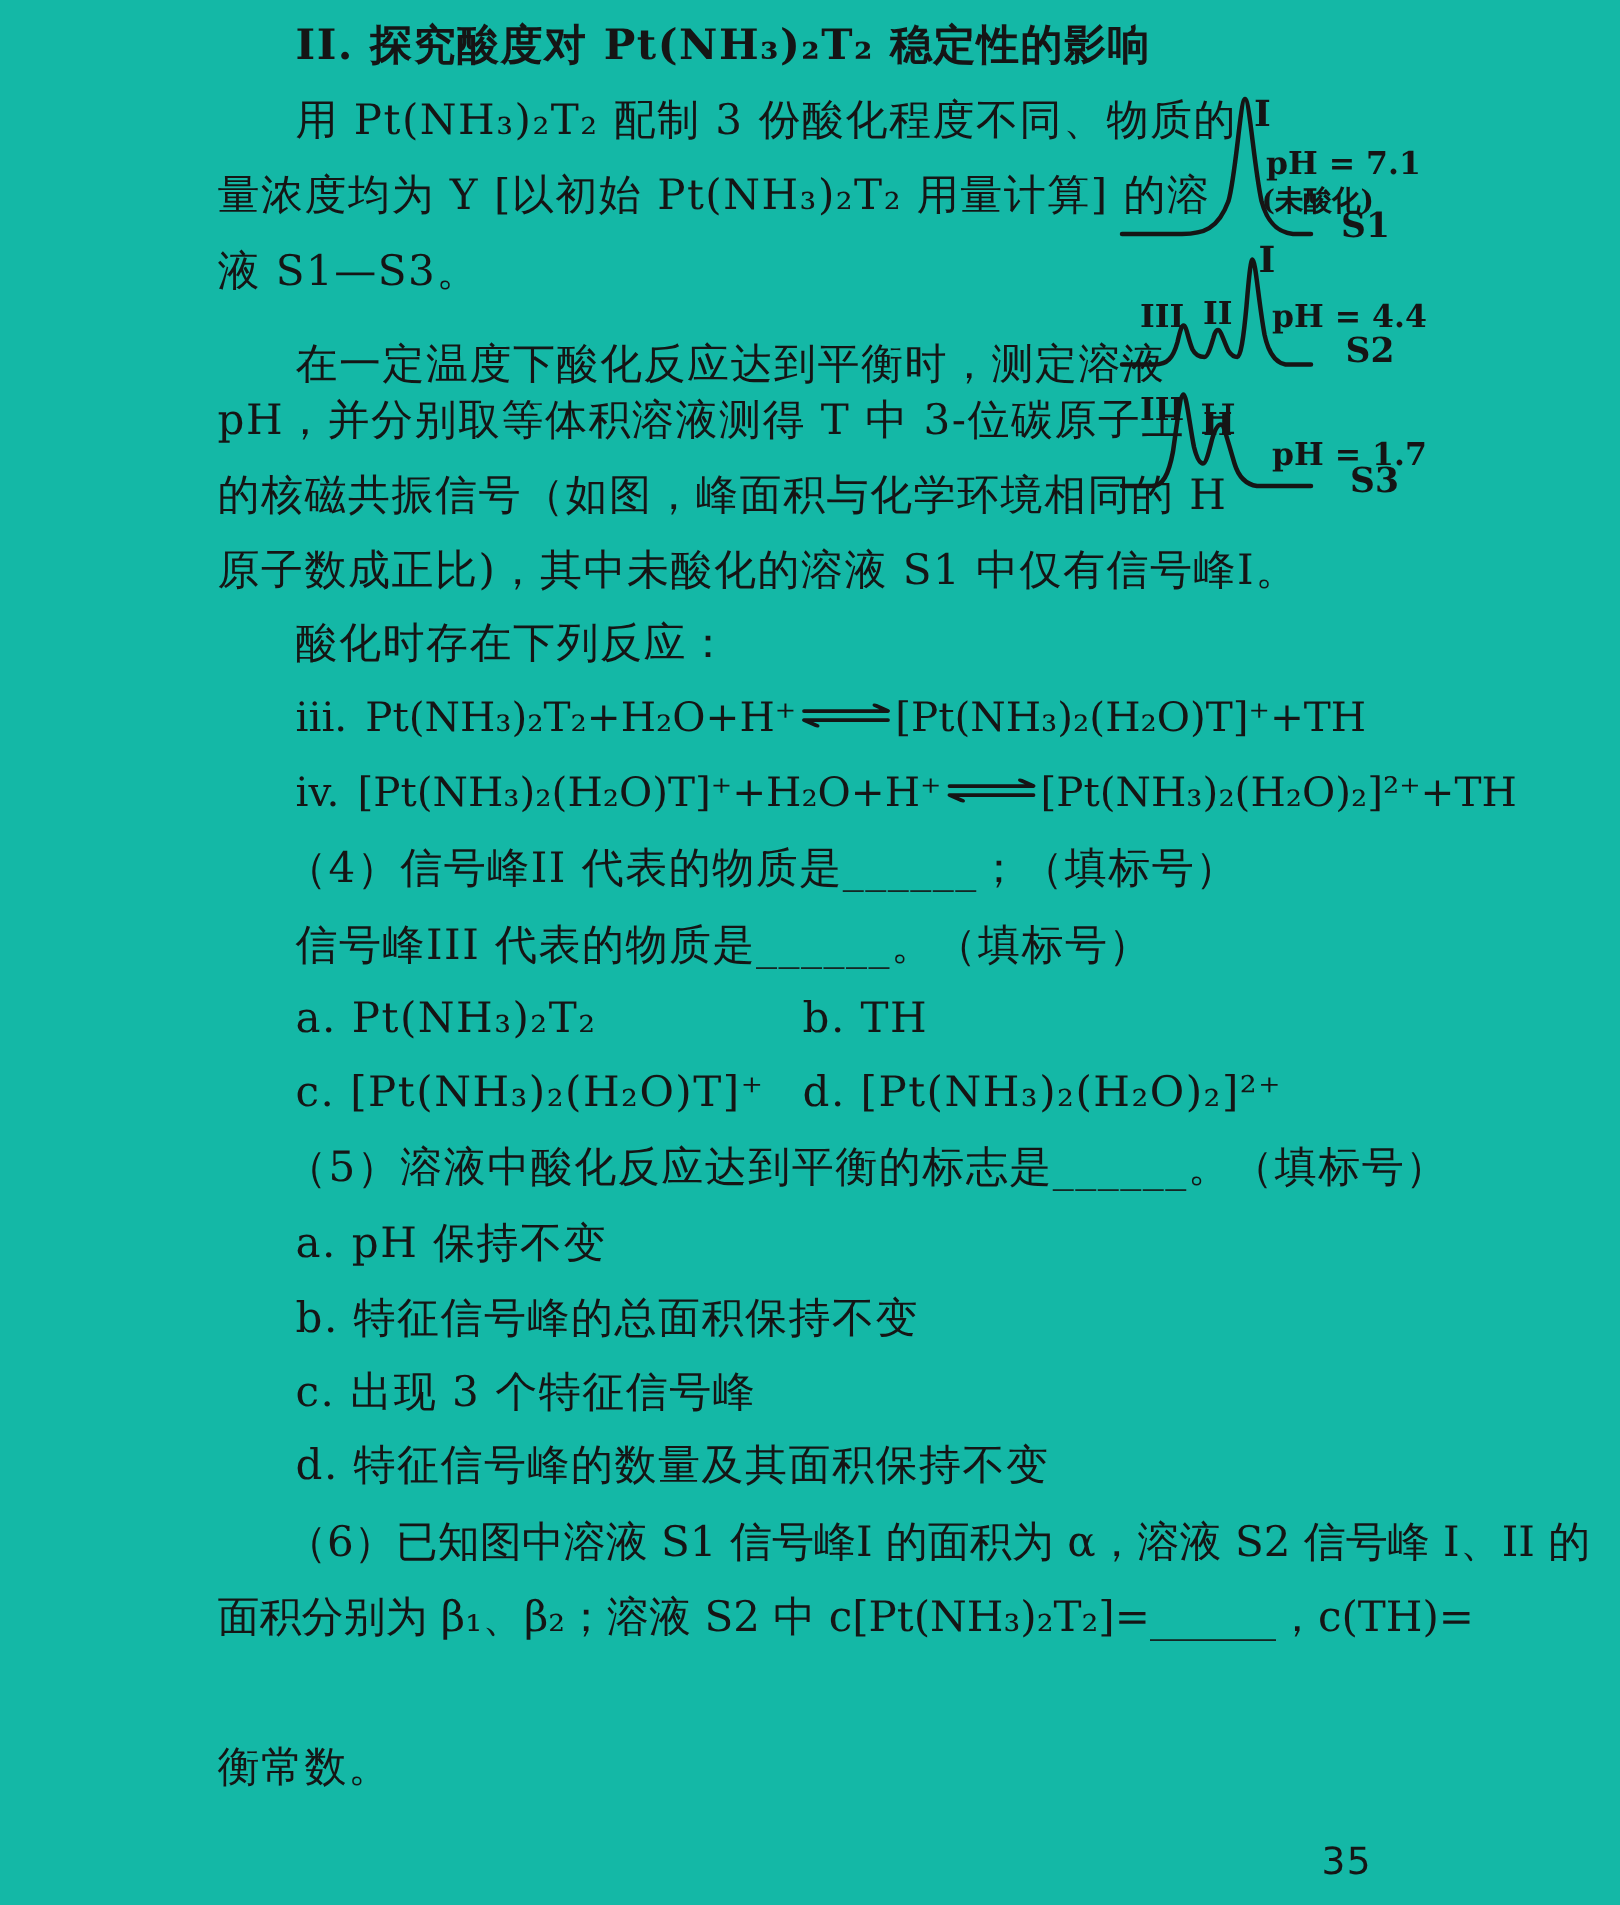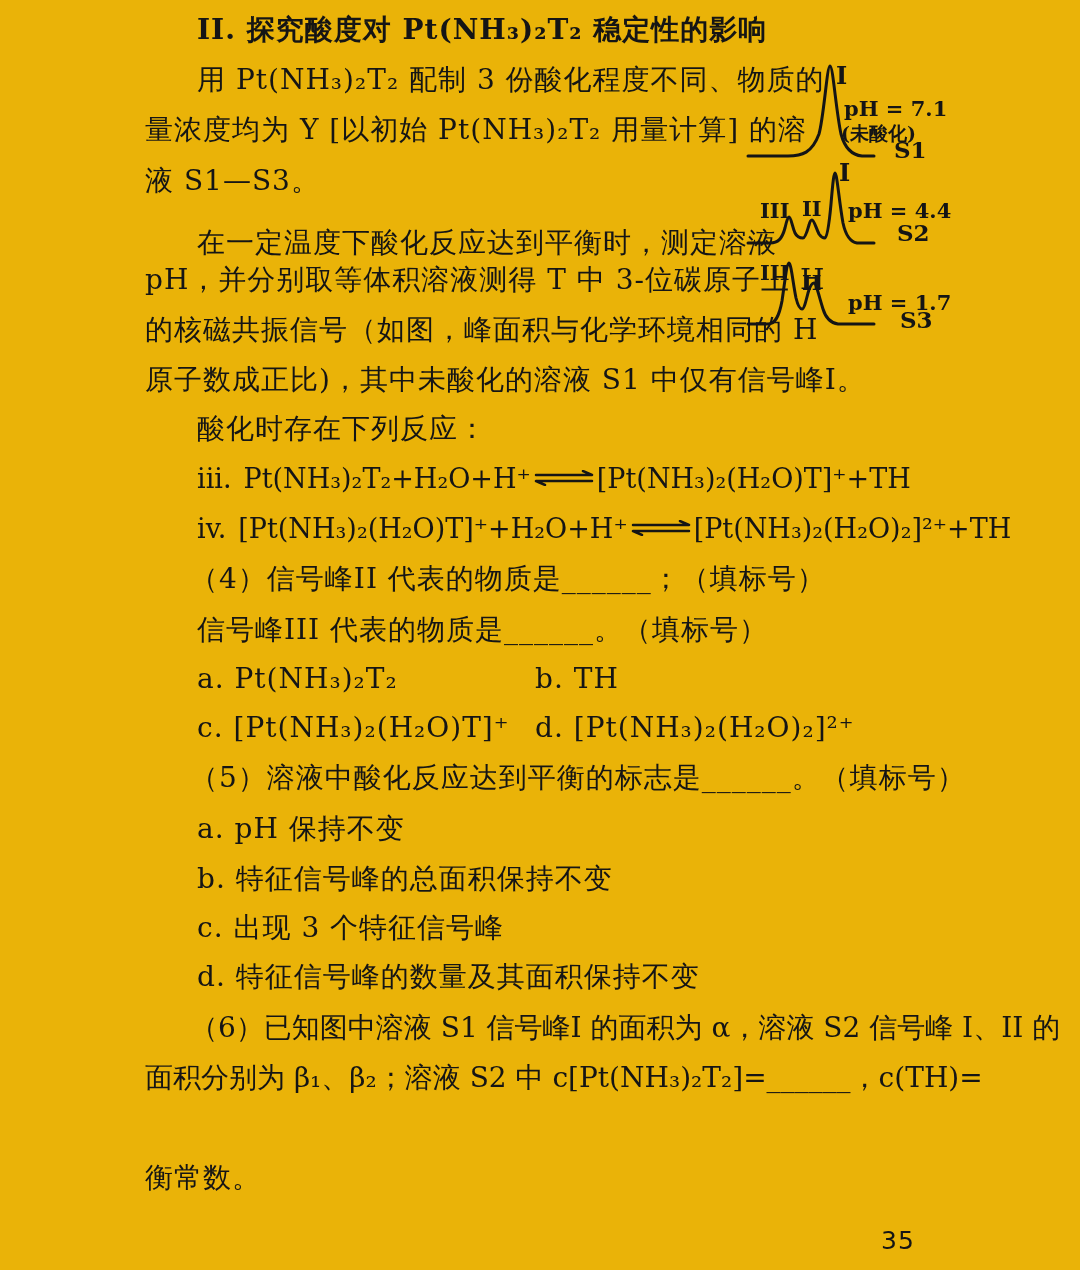--- a/index.html
+++ b/index.html
@@ -1,17 +1,17 @@
 <!DOCTYPE html>
 <html><head>
 <meta charset="utf-8">
 <style>
   html,body{margin:0;padding:0;background:#ffffff;}
   .page{
-    position:relative;width:1080px;height:1270px;background:#eab308;
+    position:relative;width:1080px;height:1270px;background:#14b8a6;
     font-family:"DejaVu Serif","Liberation Serif",serif;color:#151515;overflow:hidden;
   }
   .ln{position:absolute;font-size:28px;letter-spacing:1px;white-space:nowrap;line-height:1.3;}
   .b{font-weight:bold;}
   .tight{letter-spacing:0;}
   .eq{font-size:27px;letter-spacing:0;}
   .eq .num{margin-right:12px;}
   .eq-arrow{display:inline-block;vertical-align:middle;margin:0 3px 5px 3px;}
   .pageno{position:absolute;left:881px;top:1226px;font-family:"DejaVu Sans","Liberation Sans",sans-serif;font-size:25px;letter-spacing:1px;}
   .fig{position:absolute;left:744px;top:56px;width:235px;height:290px;}

